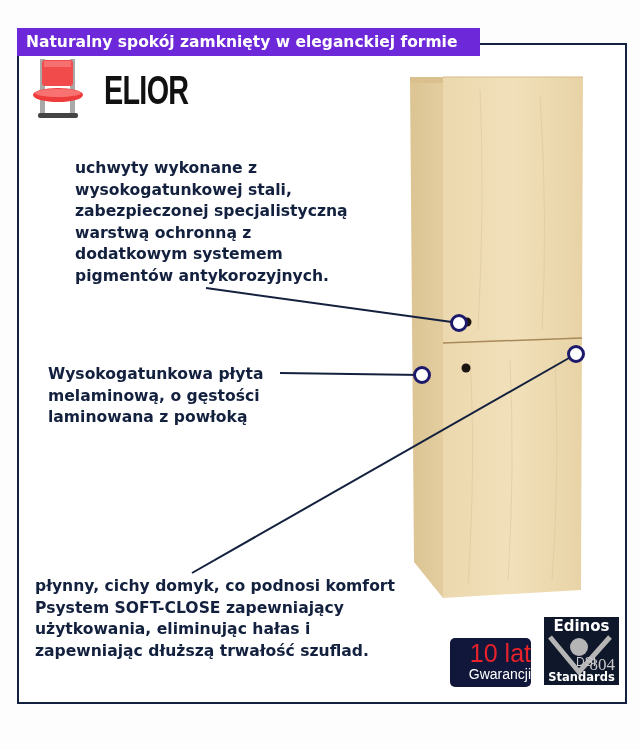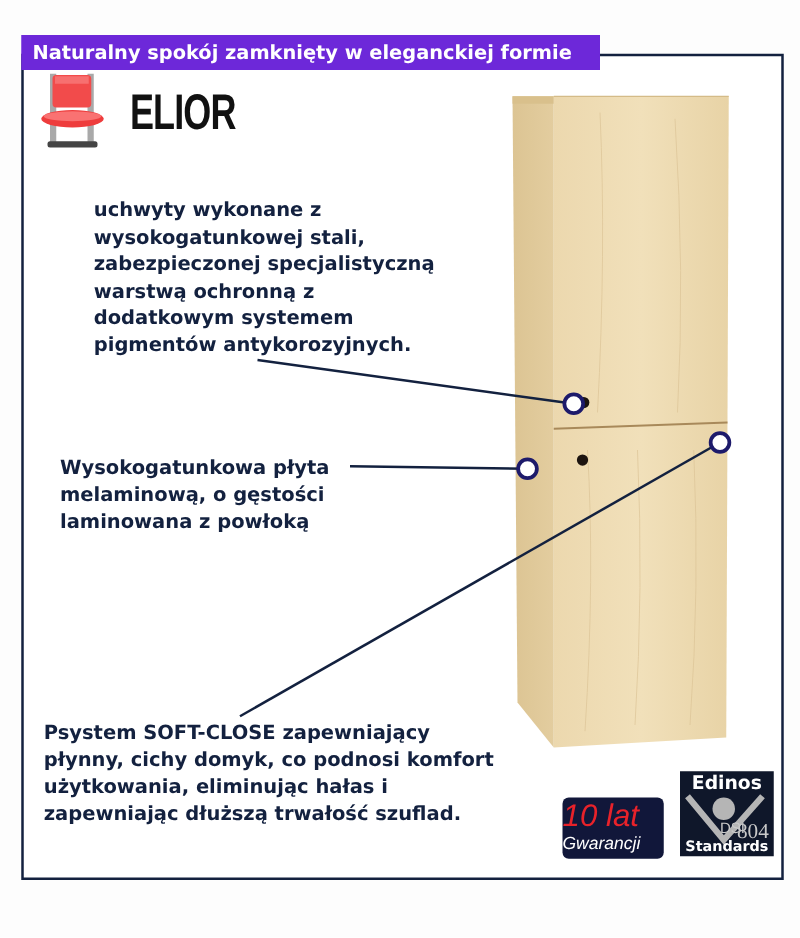--- a/index.html
+++ b/index.html
@@ -12,21 +12,21 @@
                white-space:nowrap; }
   .logo { position:absolute; left:30px; top:57px; width:160px; height:62px; }
   .logo-text { position:absolute; left:104px; top:66px; font-family:"Liberation Sans", sans-serif; font-weight:bold;
                font-size:40px; letter-spacing:-1px; color:#111; transform:scaleX(0.72); transform-origin:left top; line-height:48px; }
   .txt { position:absolute; font-weight:bold; font-size:15.6px; line-height:21.6px; color:#13213f; white-space:nowrap; }
   .t1 { left:35px; top:158px;margin-left:40px; }
   .t2 { left:48px; top:364px; }
   .t3 { left:35px; top:576px; }
   svg.overlay { position:absolute; left:0; top:0; }
   .badge-10 { position:absolute; left:450px; top:638px; width:81px; height:49px; background:#11173a; border-radius:5px;
-              text-align:left;font-style:italic; }
+              text-align:right; }
   .badge-10 .big { color:#e8222a; font-family:"Liberation Sans", sans-serif; font-size:25px; line-height:26px; margin-top:2px; }
   .badge-10 .small { color:#fff; font-family:"Liberation Sans", sans-serif; font-size:14px; line-height:16px; }
   .badge-ed { position:absolute; left:544px; top:617px; width:75px; height:68px; background:#0f172a; overflow:hidden; }
   .badge-ed .ed-title { position:absolute; left:0; right:0; top:0; text-align:center; color:#fff; font-weight:bold; font-size:15px; font-family:"DejaVu Sans", sans-serif; line-height:18px; }
   .badge-ed .ed-dsi { position:absolute; left:4px; top:38px; color:#c9c9c9; font-size:12px; font-family:"Liberation Sans", sans-serif;margin-left:28px; }
   .badge-ed .ed-num { position:absolute; right:4px; top:38px; color:#c9c9c9; font-size:17px; font-family:Liberation Serif, serif; }
   .badge-ed .ed-std { position:absolute; left:0; right:0; bottom:1px; text-align:center; color:#fff; font-weight:bold; font-size:11.5px; font-family:"DejaVu Sans", sans-serif; }
 </style>
 </head>
 <body>
@@ -91,22 +91,22 @@
   <div>pigmentów antykorozyjnych.</div>
 </div>
 
 <div class="txt t2">
   <div>Wysokogatunkowa płyta</div>
   <div>melaminową, o gęstości</div>
   <div>laminowana z powłoką</div>
 </div>
 
 <div class="txt t3">
+  <div>płynny, cichy domyk, co podnosi komfort</div>
   <div>Psystem SOFT-CLOSE zapewniający</div>
-  <div>płynny, cichy domyk, co podnosi komfort</div>
   <div>użytkowania, eliminując hałas i</div>
   <div>zapewniając dłuższą trwałość szuflad.</div>
 </div>
 
 <div class="badge-10">
   <div class="big">10 lat</div>
   <div class="small">Gwarancji</div>
 </div>
 
 <div class="badge-ed">

